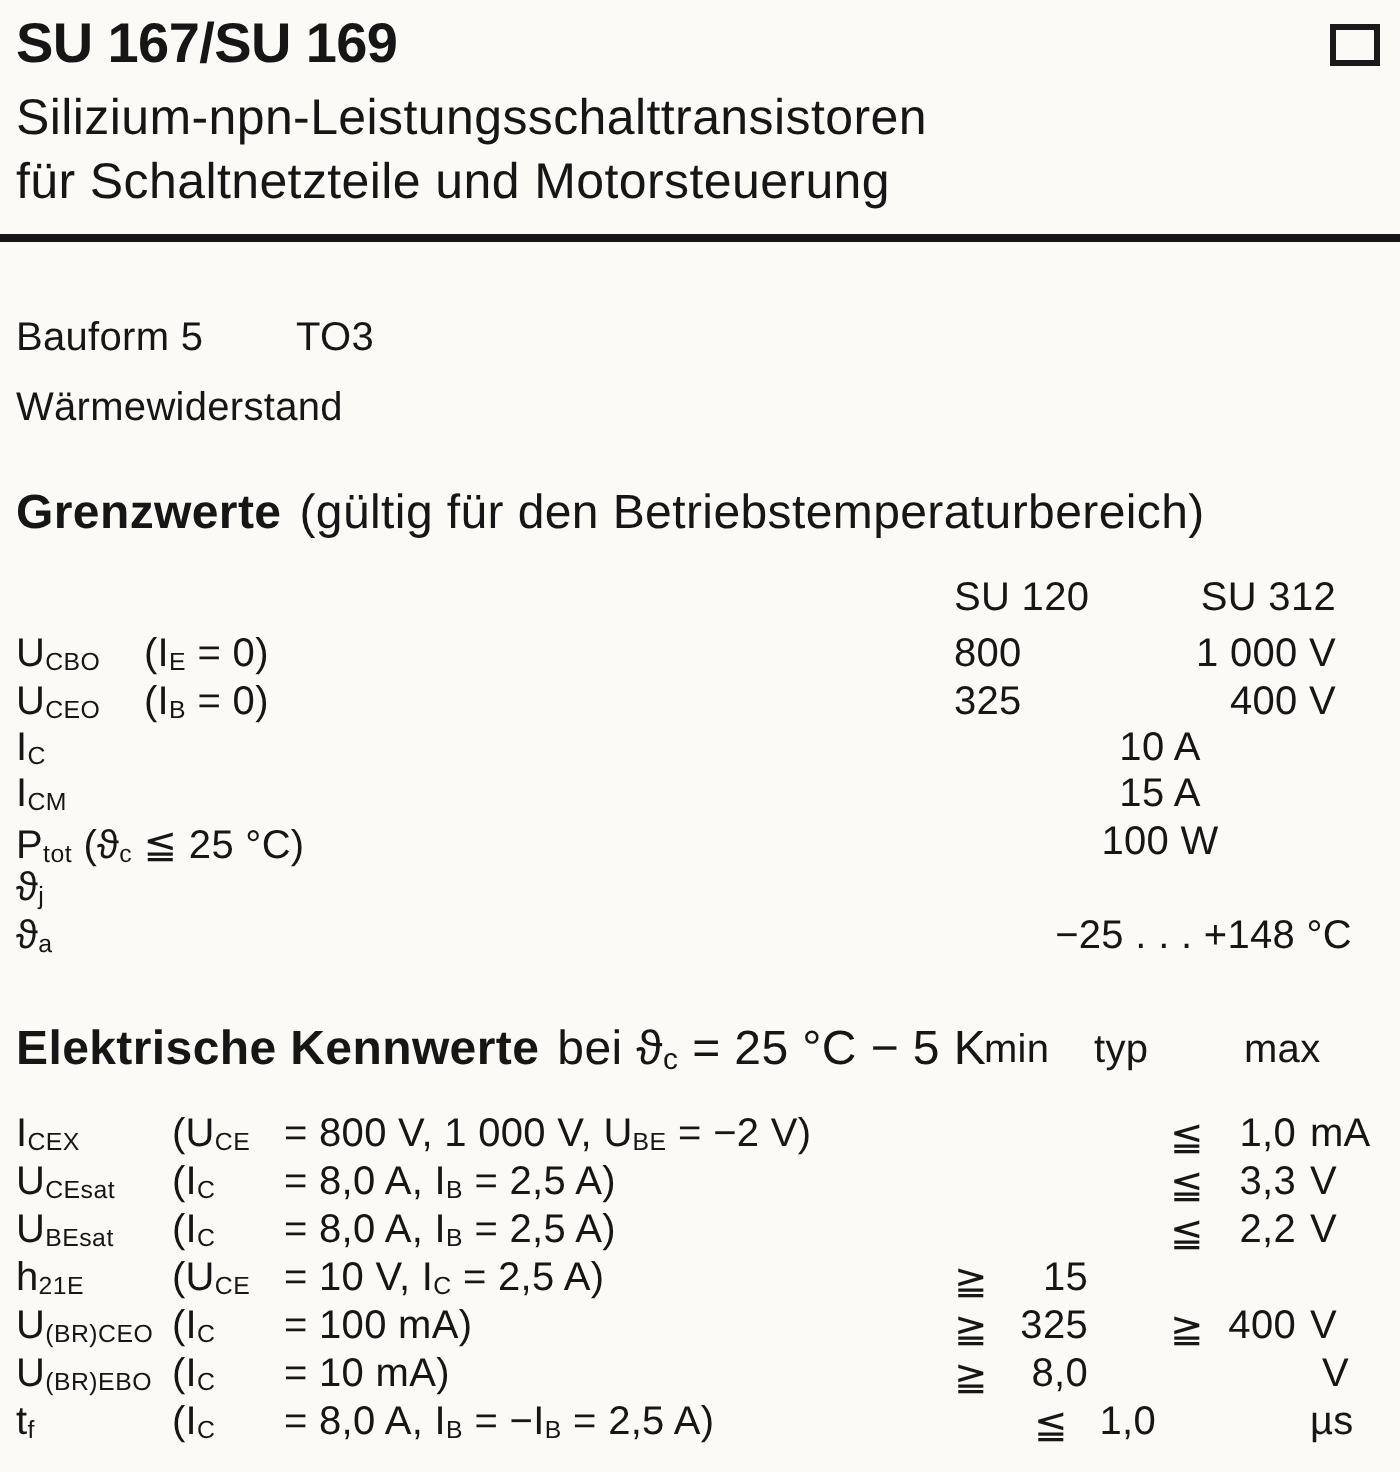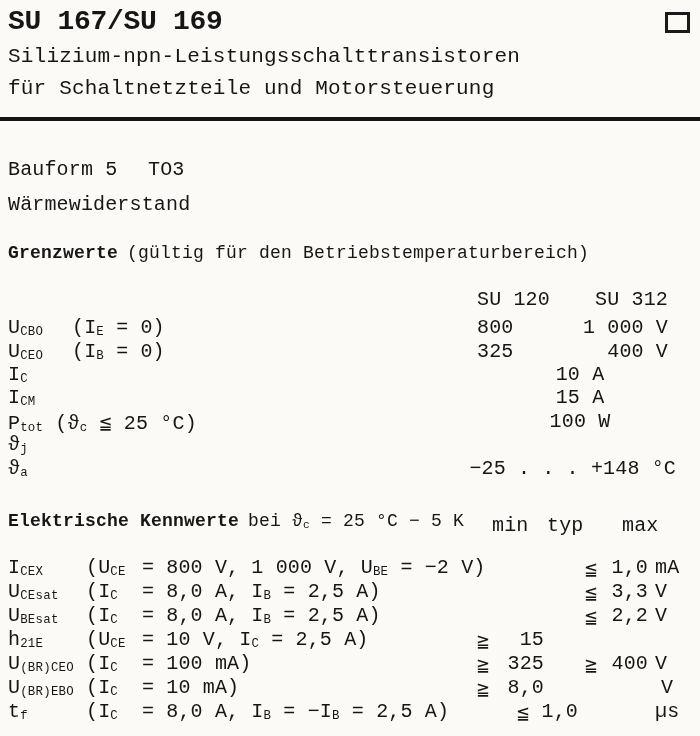--- a/index.html
+++ b/index.html
@@ -1,27 +1,27 @@
 <!DOCTYPE html>
 <html><head>
 <meta charset="utf-8">
 <style>
   html,body{margin:0;padding:0;background:#e8e8e4;}
   .page{
     position:relative;width:700px;height:736px;margin:0 auto;
     background:#fbfaf6;color:#161616;
-    font-family:Liberation Mono, monospace;overflow:hidden;
+    font-family:Liberation Sans, sans-serif;overflow:hidden;
   }
   .t{position:absolute;white-space:nowrap;}
   .title{top:6px;left:8px;font-size:28px;font-weight:700;letter-spacing:-.3px;}
   .corner{position:absolute;left:665px;top:12px;width:19px;height:15px;border:3px solid #1a1a1a;background:transparent;}
-  .sub{left:8px;font-size:21px;font-weight:400;letter-spacing:.2px;}
+  .sub{left:8px;font-size:25px;font-weight:400;letter-spacing:.2px;}
   .sub1{top:45px}.sub2{top:77px}
   .rule{position:absolute;left:0;top:117px;width:700px;height:4px;background:#151515;}
-  .body24{font-size:18px;letter-spacing:.2px;}
+  .body24{font-size:24px;letter-spacing:.2px;}
   .h-bold{font-weight:700;}
   .gap{margin-left:9px;}
   .row{position:absolute;left:0;width:700px;height:25px;font-size:20px;letter-spacing:.15px;}
   .row>span{position:absolute;top:0;white-space:nowrap;}
   .c-sym{left:8px;}
   .c-cond{left:72px;text-align:center;}
   .g-v1{left:477px;}
   .g-v2{right:32px;}
   .g-mid{left:500px;width:160px;text-align:center;}
   .g-rng{right:24px;}

